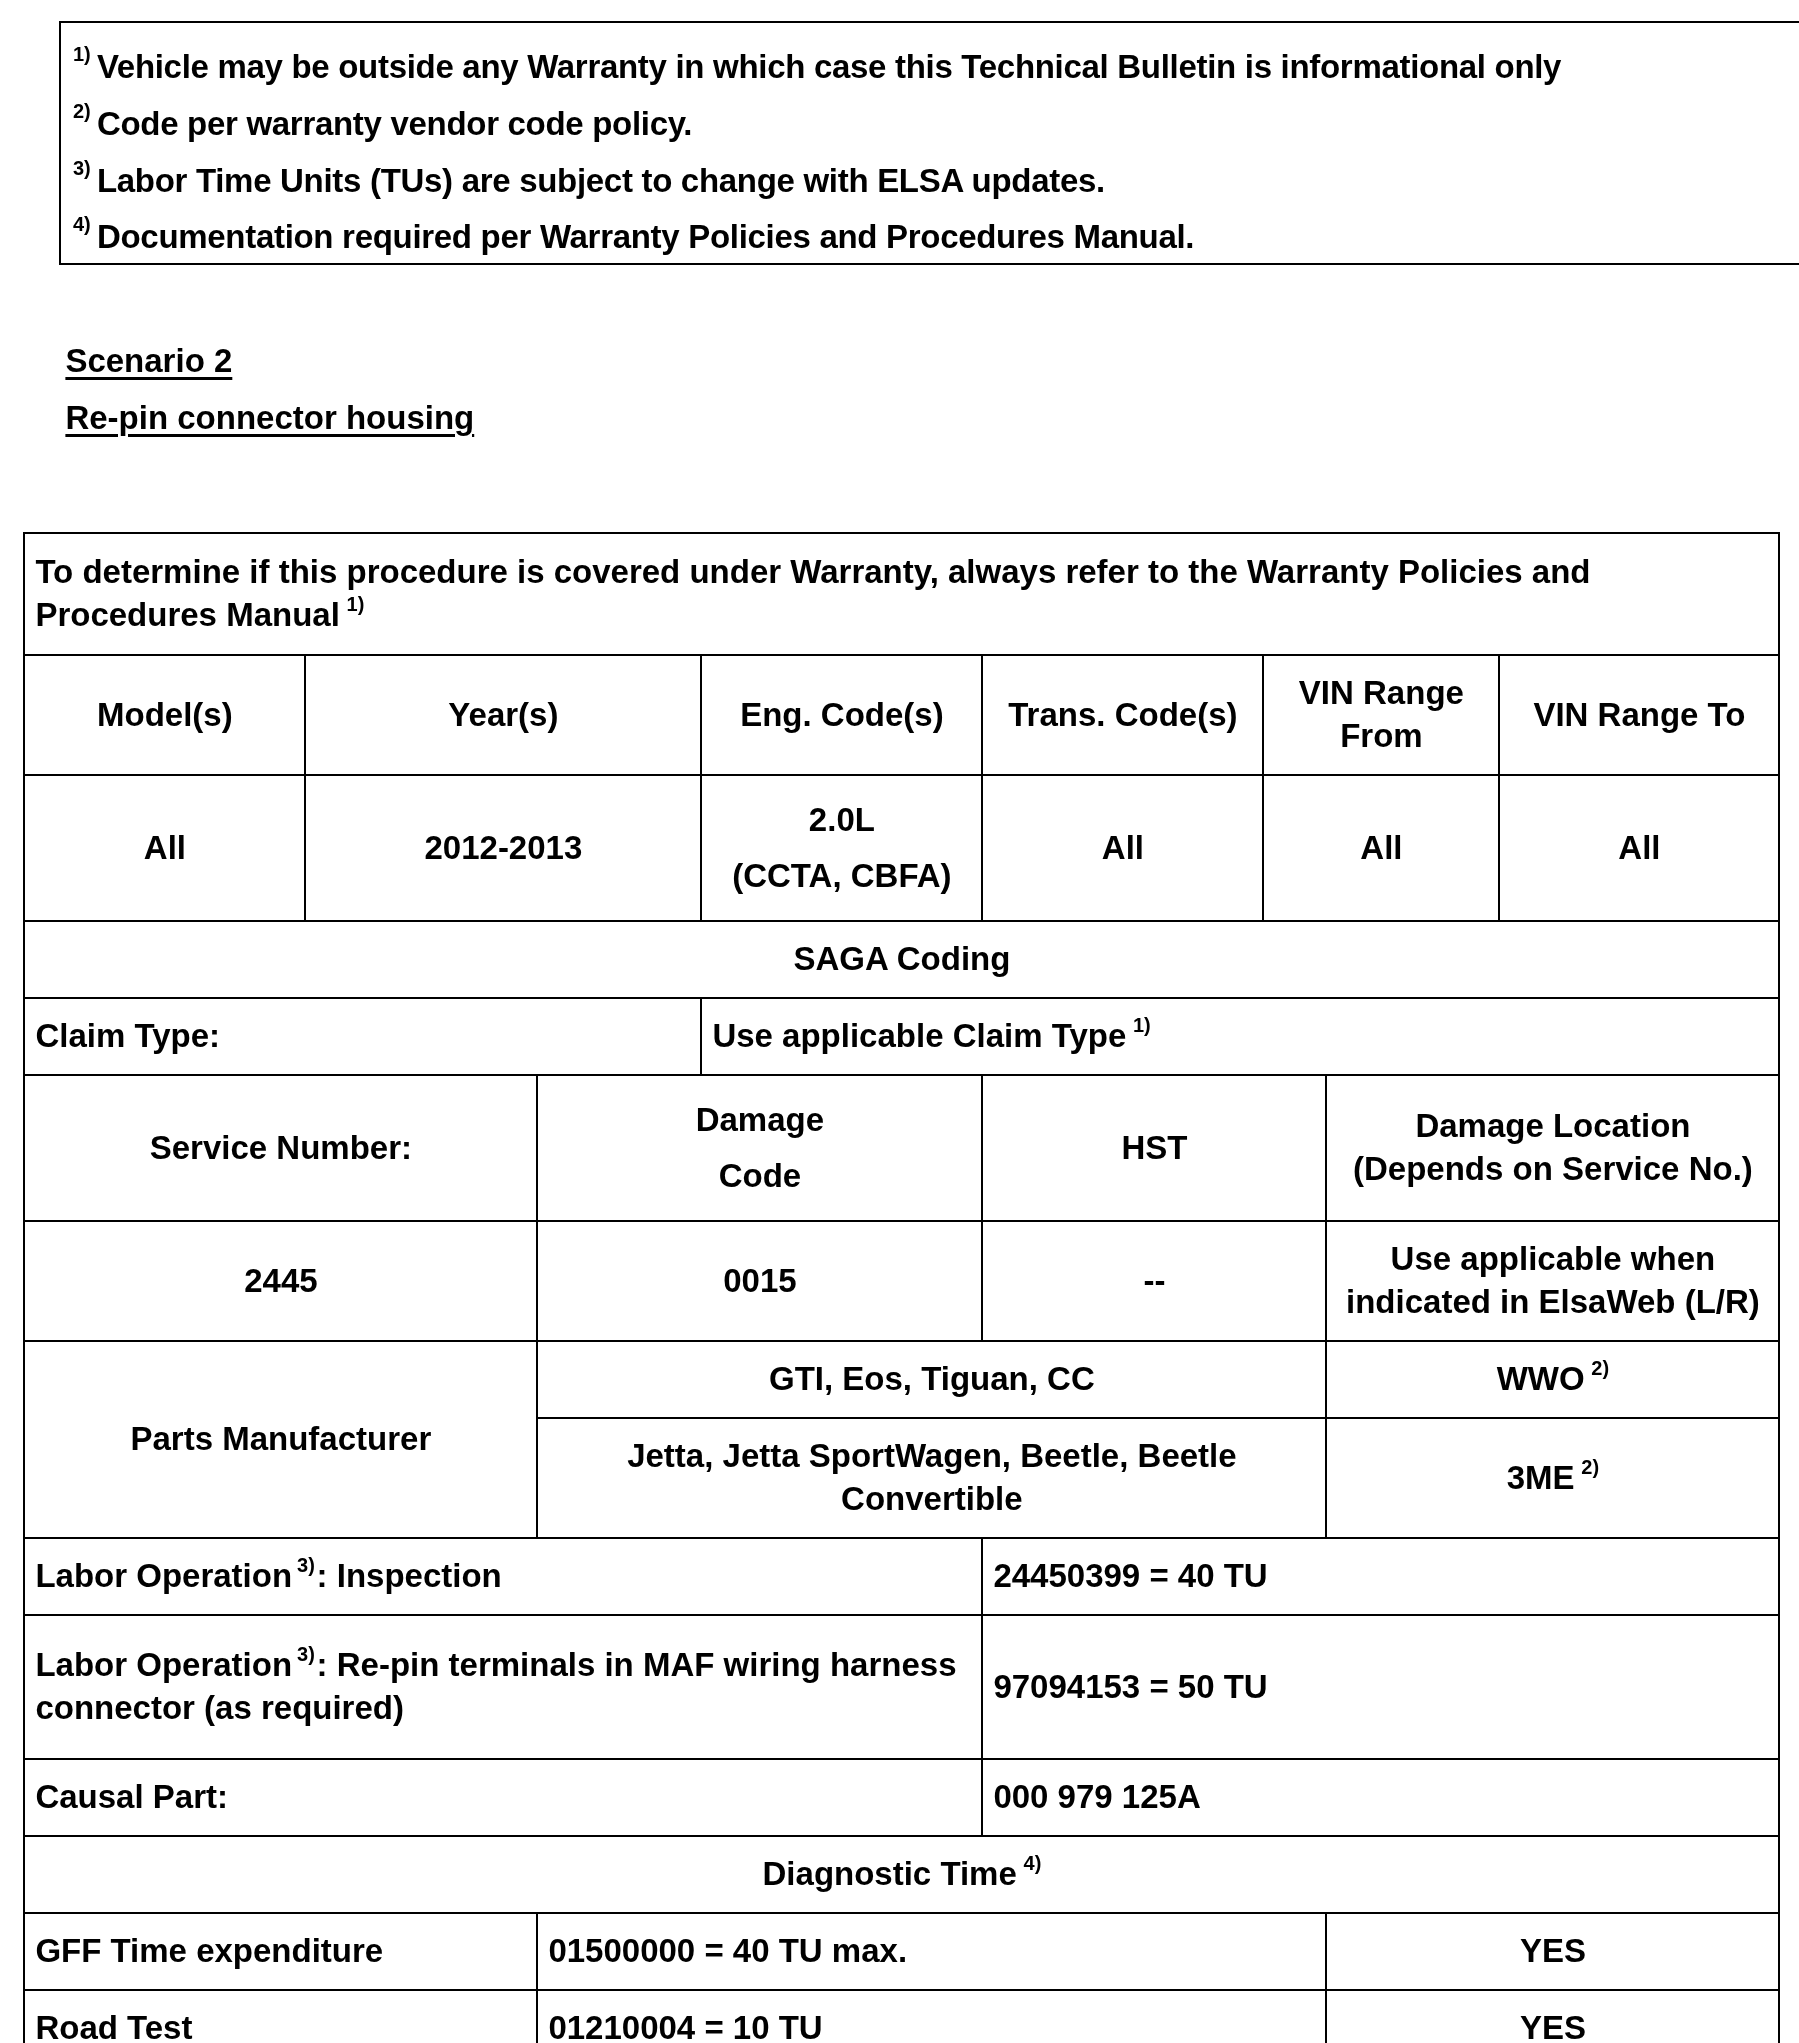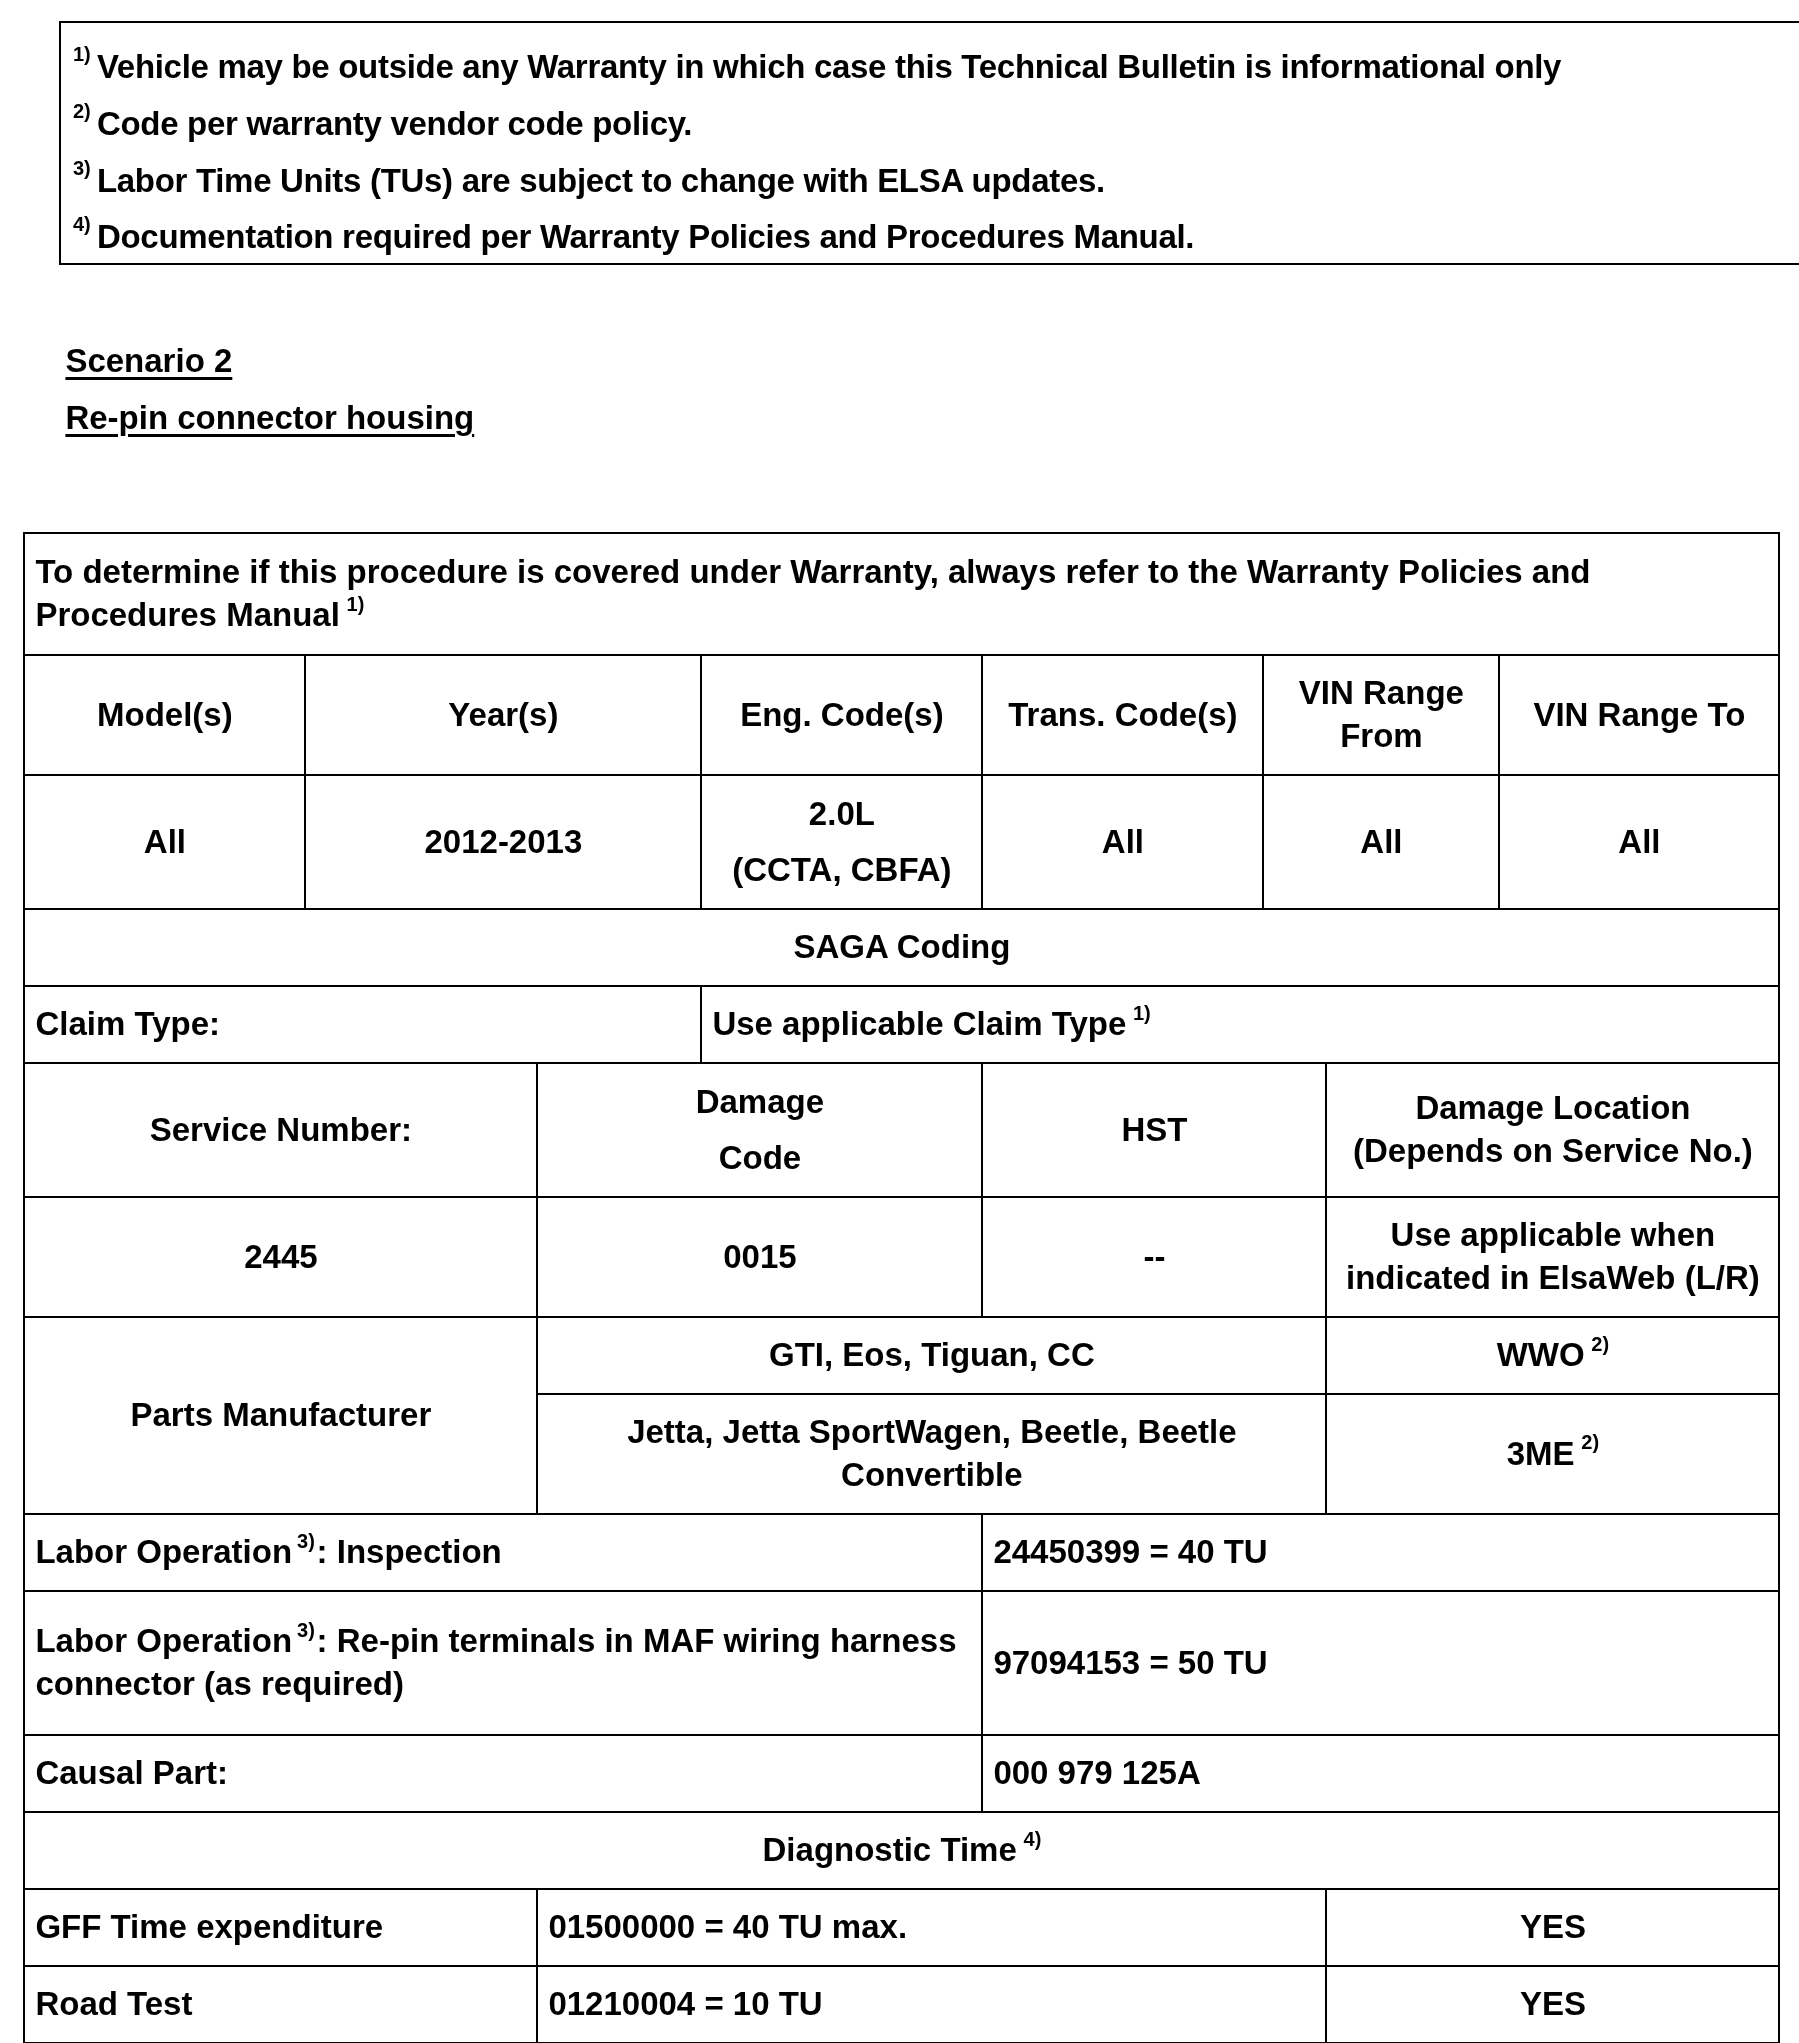--- a/index.html
+++ b/index.html
@@ -18,21 +18,21 @@
   sup.fn2 { font-size: 20px; font-weight: bold; vertical-align: top; position: relative; top: -3.3px; margin-left: 6.7px; }
   .heading {
     position: absolute; left: 23.4px; font-size: 33px; text-decoration: underline;
     text-decoration-thickness: 3.3px; text-underline-offset: 5px; white-space: nowrap; margin-left: 42px;
   }
   table.main {
     position: absolute; left: 23.4px; top: 532px; width: 1754px;
     border-collapse: collapse; table-layout: fixed;
   }
   table.main td {
-    border: 2.5px solid #000; font-size: 33px; padding: 4px 10px; box-sizing: border-box;
+    border: 2.5px solid #000; font-size: 33px; padding: 16px 10px; box-sizing: border-box;
     vertical-align: middle; line-height: 1.3;
   }
   td.c { text-align: center; }
   td.l { text-align: left; }
   td.top { vertical-align: top; padding-top: 11.7px; margin-top: 48px; }
 </style>
 </head>
 <body>
 
 <div class="notes-box">

